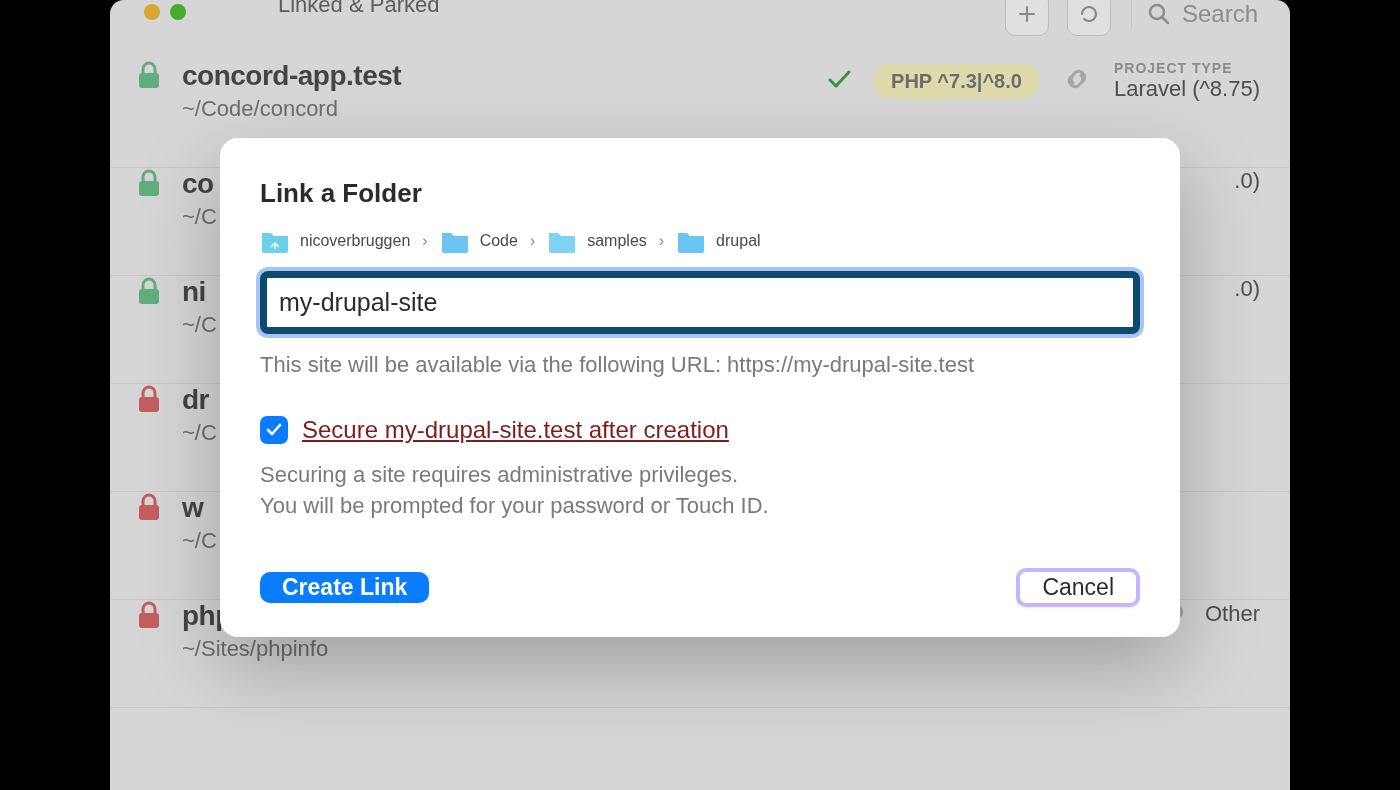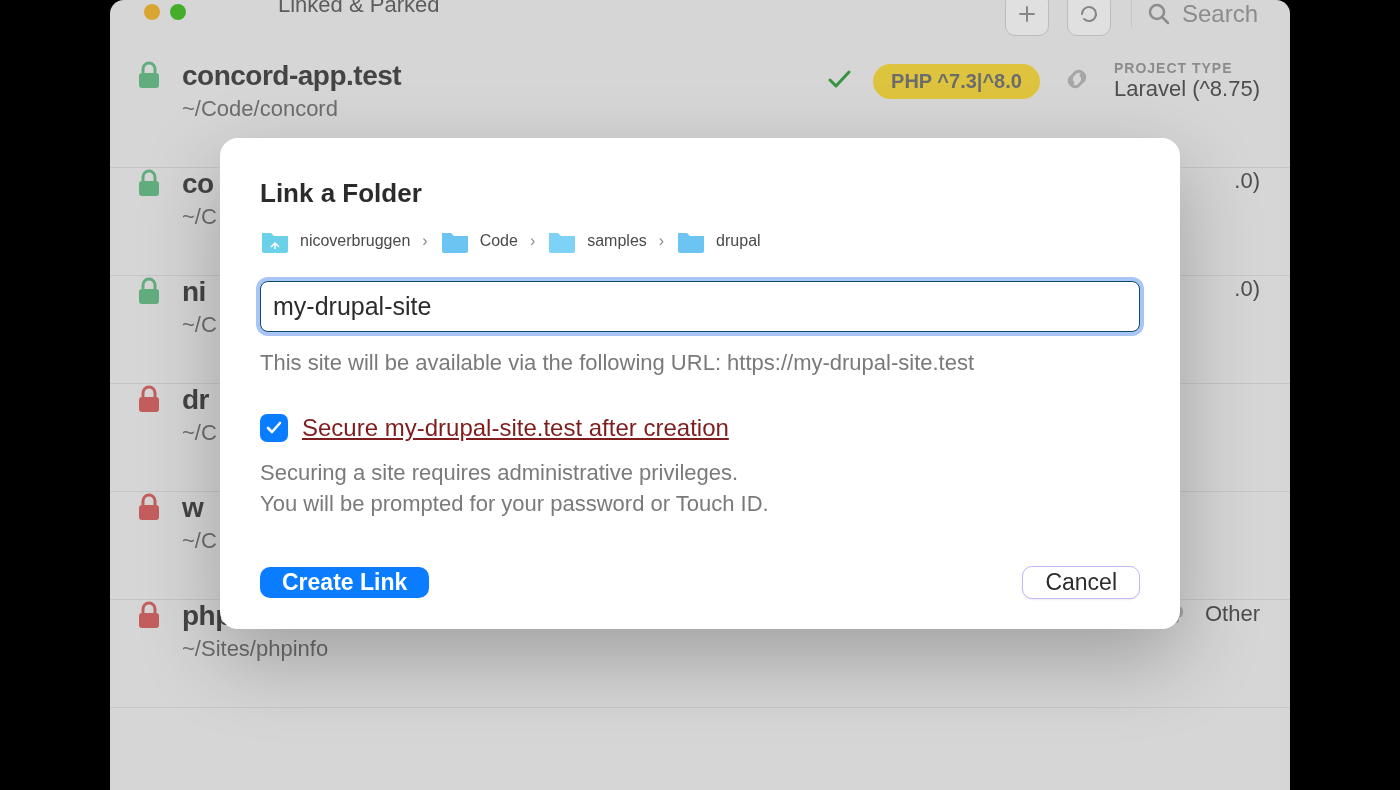--- a/index.html
+++ b/index.html
@@ -86,21 +86,21 @@
     display: flex;
     align-items: center;
     justify-content: center;
   }
   .site-main { flex: 1; display: flex; flex-direction: column; gap: 4px; }
   .site-name { font-size: 28px; font-weight: 600; color: #4e4e4e; letter-spacing: -0.5px; }
   .site-path { font-size: 22px; color: #7d7d7d; }
   .row-right { display: flex; align-items: center; gap: 20px; }
   .check-icon { color: #3fa84c; }
   .php-badge {
-    background: #fde047;
+    background: #fef9c3;
     color: #7c7c7c;
     padding: 6px 18px;
     border-radius: 999px;
     font-size: 20px;
     font-weight: 600;
   }
   .proj-icon { color: #bdbdbd; }
   .proj-col { display: flex; flex-direction: column; gap: 0px; }
   .proj-label { font-size: 14px; color: #9f9f9f; letter-spacing: 1px; font-weight: 600; }
   .proj-value { font-size: 22px; color: #595959; }
@@ -131,25 +131,25 @@
     align-items: center;
     gap: 10px;
     margin-top: 20px;
     font-size: 16px;
     color: #4a4a4a;
   }
   .crumb-sep { color: #8a8a8a; padding: 0 2px; }
   .folder-icon { display: inline-flex; }
 
   .name-input {
-    margin-top: 28px;
+    margin-top: 18px;
     width: 100%;
     font-size: 25px;
     padding: 10px 12px;
-    border: 1px solid #0c4a6e;
+    border: 7px solid #0c4a6e;
     border-radius: 8px;
     outline: none;
     box-shadow: 0 0 0 4px #a9c5f6;
     color: #2c2c2c;
   }
   .hint {
     margin-top: 18px;
     font-size: 22px;
     color: #7a7a7a;
   }
@@ -193,21 +193,21 @@
   }
   .btn-primary {
     background: #0a7cff;
     color: #fff;
     border: none;
     font-weight: 600;
   }
   .btn-secondary {
     background: #fff;
     color: #2c2c2c;
-    border: 1px solid #c4b5fd;
+    border: 4px solid #c4b5fd;
     box-shadow: 0 1px 2px rgba(0,0,0,0.08);
   }
 </style>
 </head>
 <body>
 
 <div class="window">
   <div class="titlebar">
     <div class="traffic">
       <span class="dot y"></span>

